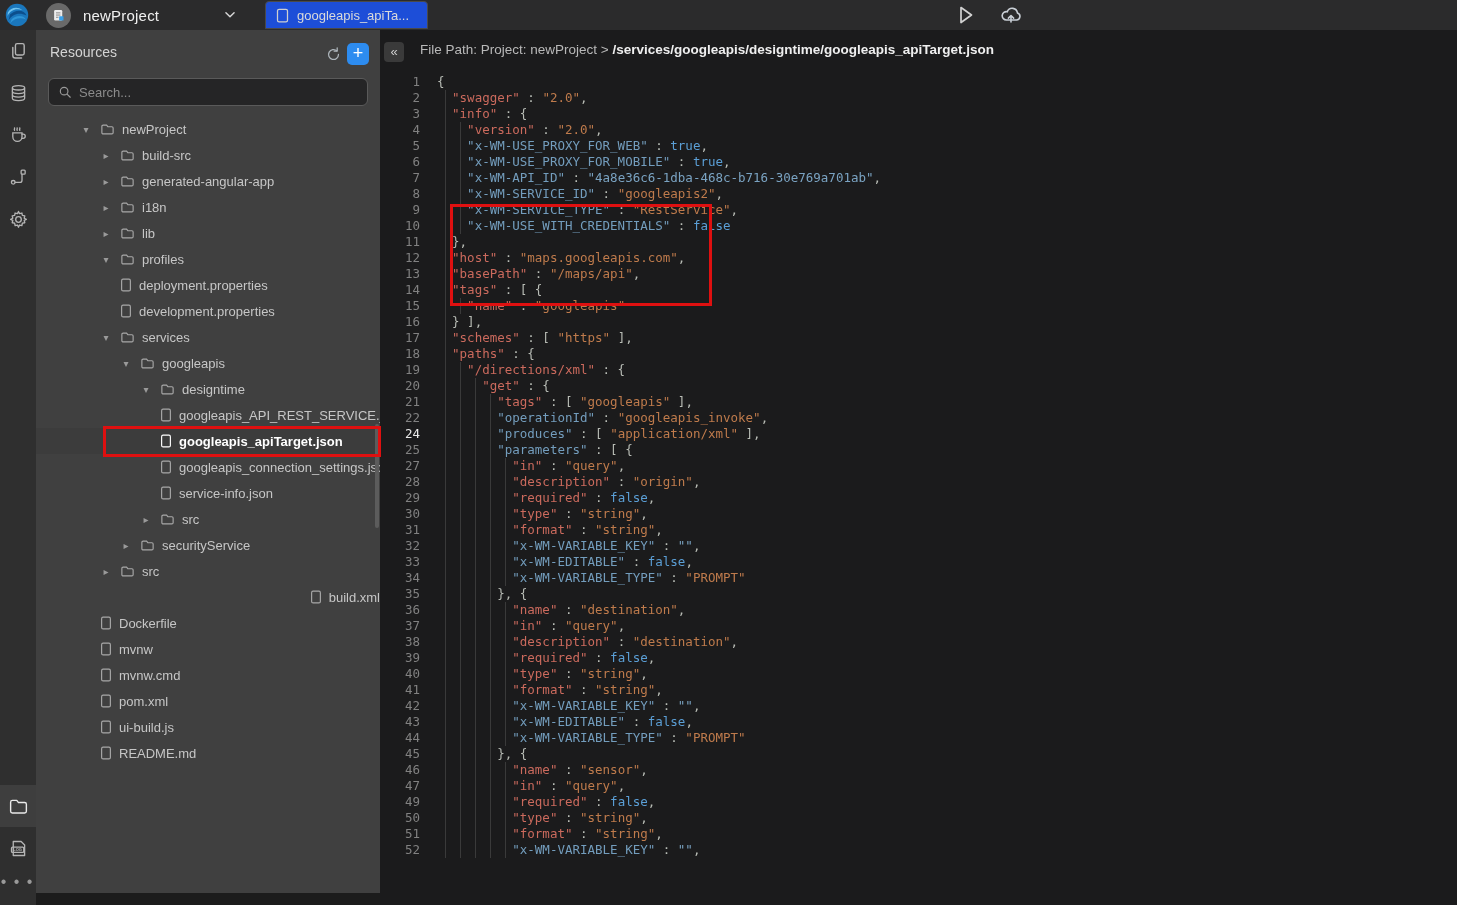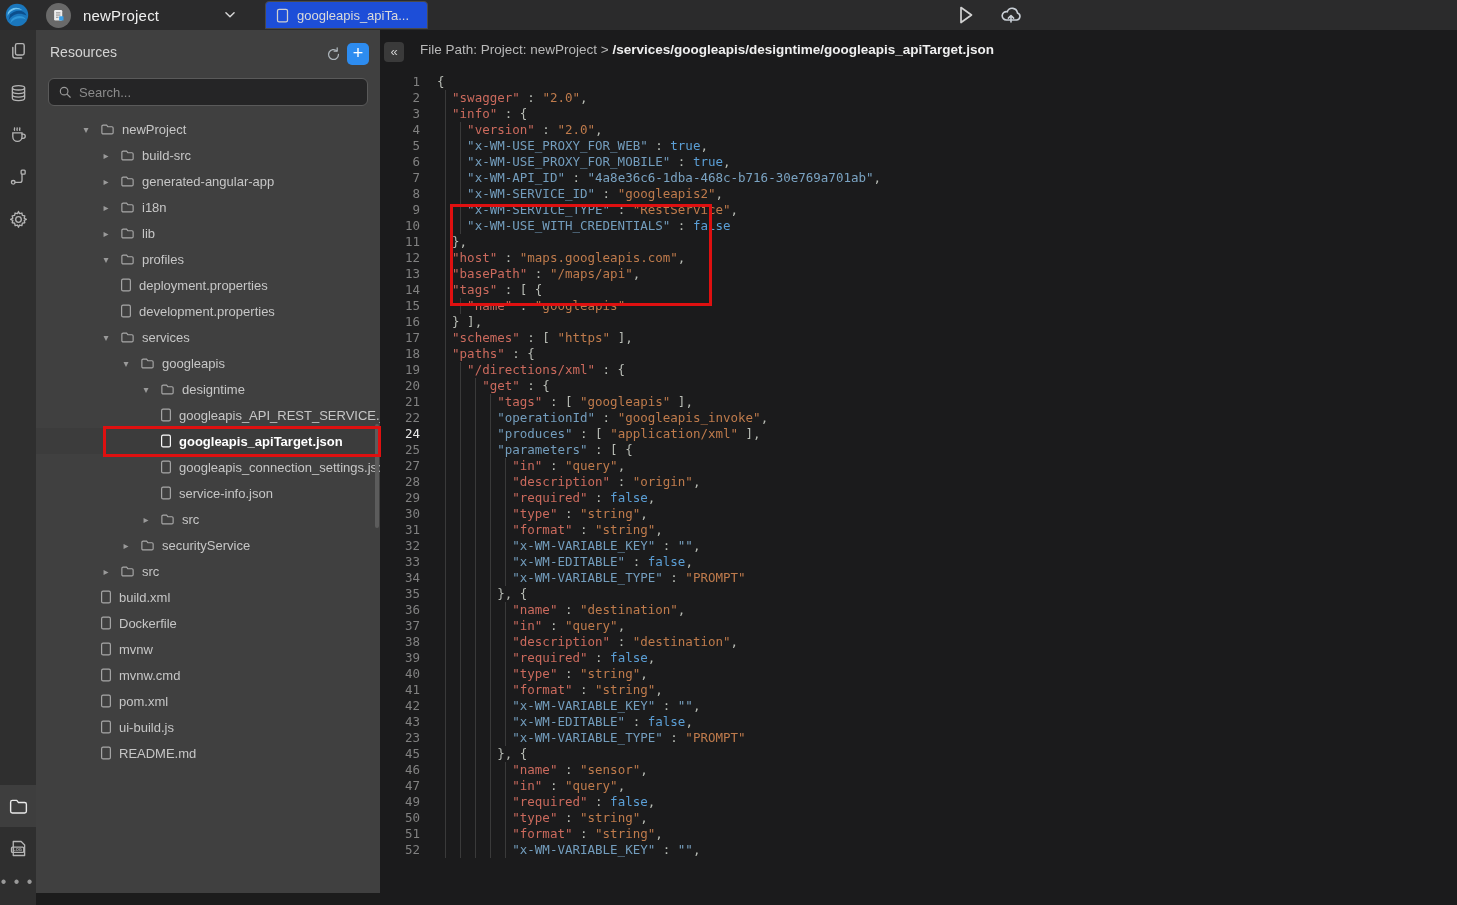--- a/index.html
+++ b/index.html
@@ -297,21 +297,21 @@
         </svg>
         <span>securityService</span>
       </div>
       <div class="trow" style="padding-left: 64px;">
         <span class="caret">▸</span>
         <svg class="t-ico" width="15" height="15" viewBox="0 0 24 24">
           <path d="M3 7 a2 2 0 0 1 2-2 h5.5 l2 2.5 h6.5 a2 2 0 0 1 2 2 v7.5 a2 2 0 0 1 -2 2 h-14 a2 2 0 0 1 -2-2 z" fill="none" stroke="#a8a8a8" stroke-width="1.8"></path>
         </svg>
         <span>src</span>
       </div>
-      <div class="trow" style="padding-left: 64px;">
+      <div class="trow" style="padding-left: 64px; justify-content: flex-end;">
         <svg class="t-ico" width="12" height="14" viewBox="0 0 20 24">
           <rect x="2.5" y="2" width="15" height="20" rx="2.5" fill="none" stroke="#a8a8a8" stroke-width="2"></rect>
         </svg>
         <span>build.xml</span>
       </div>
       <div class="trow" style="padding-left: 64px;">
         <svg class="t-ico" width="12" height="14" viewBox="0 0 20 24">
           <rect x="2.5" y="2" width="15" height="20" rx="2.5" fill="none" stroke="#a8a8a8" stroke-width="2"></rect>
         </svg>
         <span>Dockerfile</span>
@@ -560,21 +560,21 @@
         <span class="cl-num">42</span>
         <span class="cl-gap"></span>
         <span class="cl-body"><span class="guides" style="width: 10ch;"></span><span class="tk-p">          </span><span class="tk-kb">"x-WM-VARIABLE_KEY"</span><span class="tk-p"> : </span><span class="tk-vb">""</span><span class="tk-p">,</span></span>
       </div>
       <div class="cl">
         <span class="cl-num">43</span>
         <span class="cl-gap"></span>
         <span class="cl-body"><span class="guides" style="width: 10ch;"></span><span class="tk-p">          </span><span class="tk-kb">"x-WM-EDITABLE"</span><span class="tk-p"> : </span><span class="tk-b">false</span><span class="tk-p">,</span></span>
       </div>
       <div class="cl">
-        <span class="cl-num">23</span>
+        <span class="cl-num">44</span>
         <span class="cl-gap"></span>
         <span class="cl-body"><span class="guides" style="width: 10ch;"></span><span class="tk-p">          </span><span class="tk-kb">"x-WM-VARIABLE_TYPE"</span><span class="tk-p"> : </span><span class="tk-v">"PROMPT"</span></span>
       </div>
       <div class="cl">
         <span class="cl-num">45</span>
         <span class="cl-gap"></span>
         <span class="cl-body"><span class="guides" style="width: 8ch;"></span><span class="tk-p">        }, {</span></span>
       </div>
       <div class="cl">
         <span class="cl-num">46</span>

